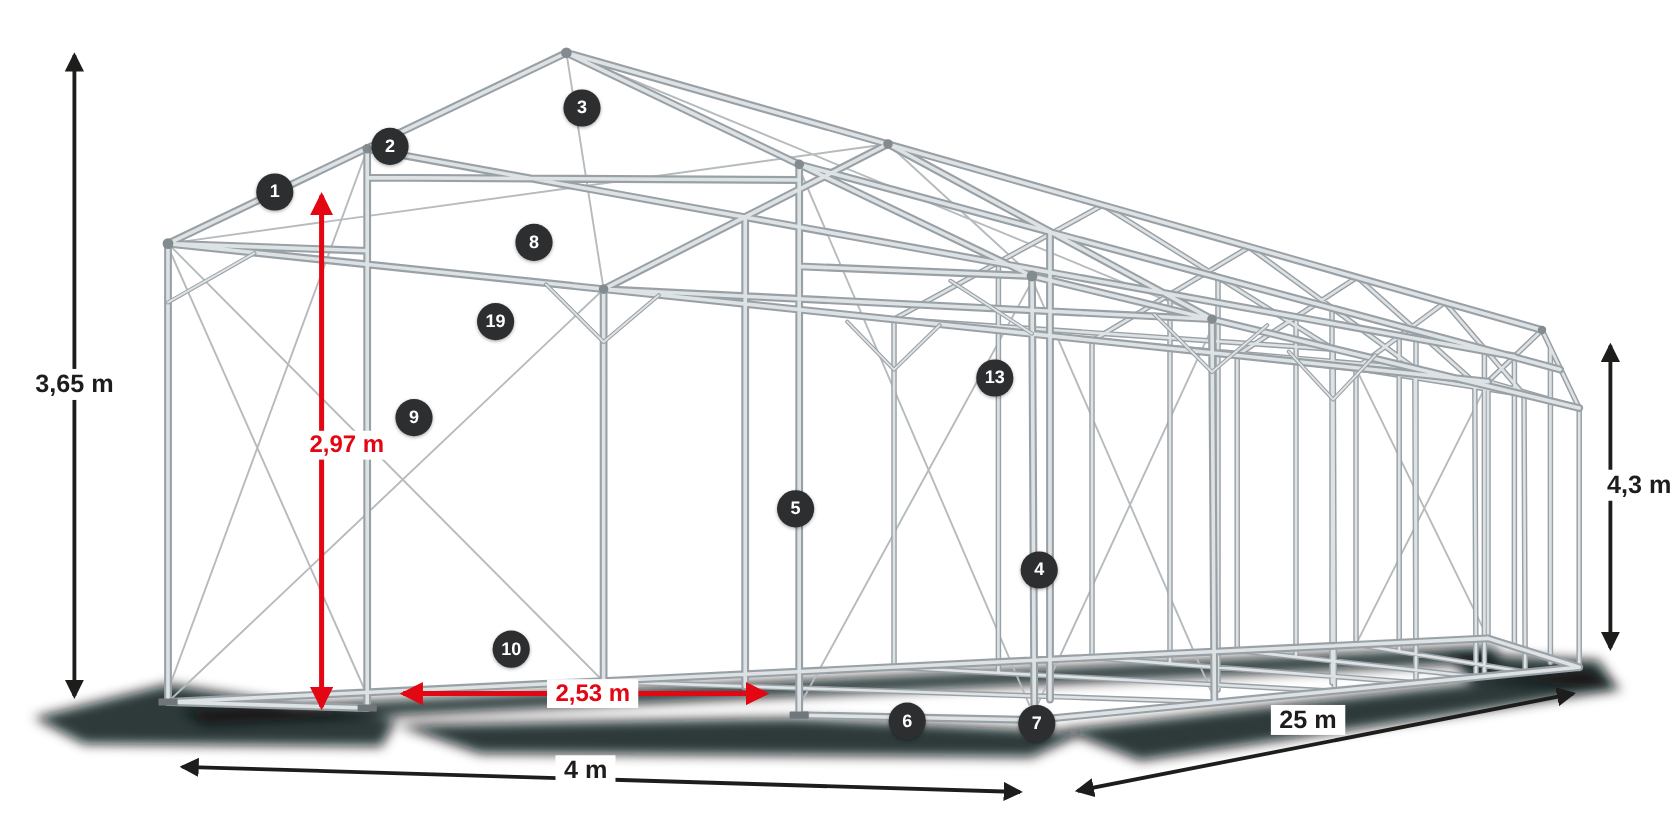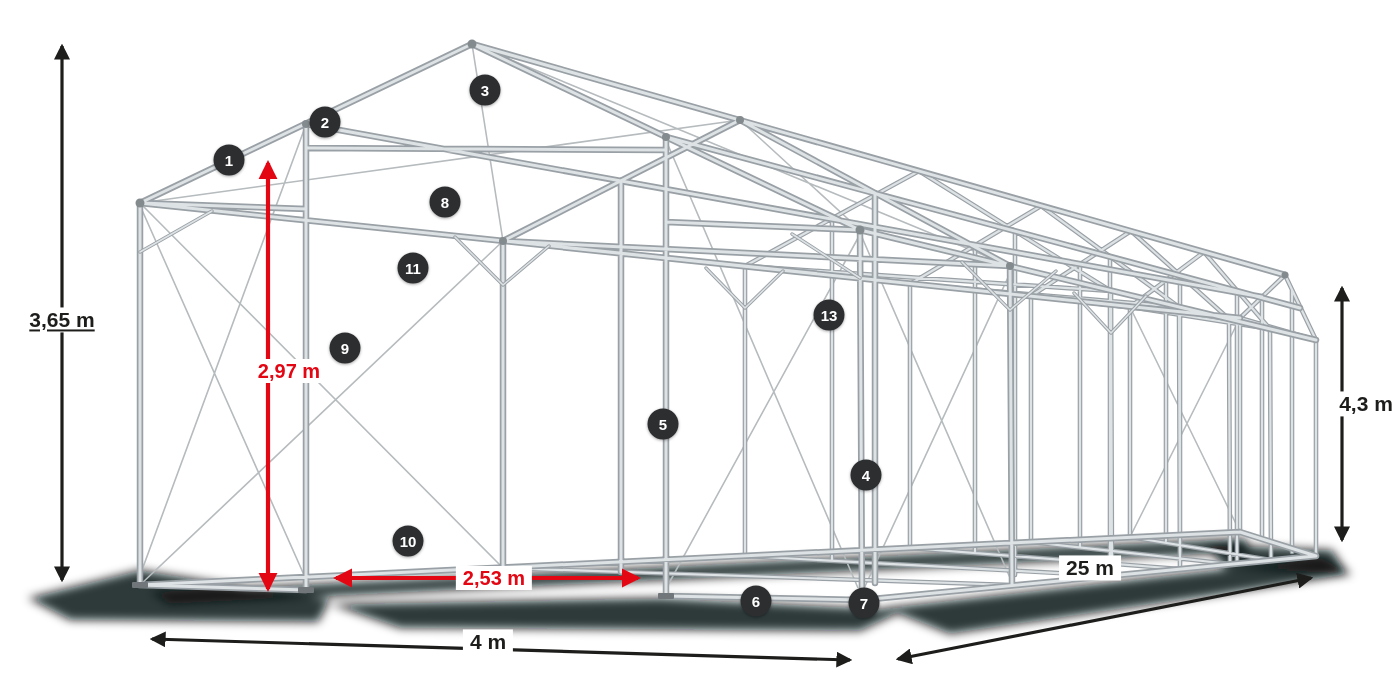--- a/index.html
+++ b/index.html
@@ -120,33 +120,33 @@
     <g>
       <line class="dimline-black" x1="62" y1="46" x2="62" y2="580" marker-start="url(#ab)" marker-end="url(#ab)"></line>
       <line class="dimline-black" x1="1342" y1="288" x2="1342" y2="540" marker-start="url(#ab)" marker-end="url(#ab)"></line>
       <line class="dimline-black" x1="152" y1="639" x2="850" y2="660" marker-start="url(#ab)" marker-end="url(#ab)"></line>
       <line class="dimline-black" x1="898" y1="659" x2="1311" y2="578" marker-start="url(#ab)" marker-end="url(#ab)"></line>
       <line class="dimline-red" x1="268" y1="163" x2="268" y2="589" marker-start="url(#ar)" marker-end="url(#ar)"></line>
       <line class="dimline-red" x1="336" y1="578" x2="638" y2="578" marker-start="url(#ar)" marker-end="url(#ar)"></line>
     </g>
   </svg>
 
-  <div class="dim-label black" style="left:62px;  top:320px;text-decoration:underline;">3,65 m</div>
+  <div class="dim-label black" style="left:62px;  top:320px;">3,65 m</div>
   <div class="dim-label red" style="left:272px; top:371px;">2,97 m</div>
   <div class="dim-label red" style="left:477px; top:578px;">2,53 m</div>
   <div class="dim-label black" style="left:488px; top:642px;">4 m</div>
-  <div class="dim-label black" style="left:1090px;top:568px;">25 m</div>
+  <div class="dim-label black" style="left:1090px;top:600px;">25 m</div>
   <div class="dim-label black" style="left:1366px;top:404px;">4,3 m</div>
 
   <div class="badge" style="left:229px; top:160px;">1</div>
   <div class="badge" style="left:325px; top:122px;">2</div>
   <div class="badge" style="left:485px; top:90px;">3</div>
   <div class="badge" style="left:866px; top:475px;">4</div>
   <div class="badge" style="left:663px; top:424px;">5</div>
   <div class="badge" style="left:756px; top:601px;">6</div>
   <div class="badge" style="left:864px; top:603px;">7</div>
   <div class="badge" style="left:445px; top:202px;">8</div>
   <div class="badge" style="left:345px; top:348px;">9</div>
-  <div class="badge" style="left:408px; top:541px;">10</div>
-  <div class="badge" style="left:413px; top:268px;">11</div>
+  <div class="badge" style="left:426px; top:541px;">10</div>
+  <div class="badge" style="left:413px; top:268px;">19</div>
   <div class="badge" style="left:829px; top:315px;">13</div>
 
 </div>
 
 </body></html>

